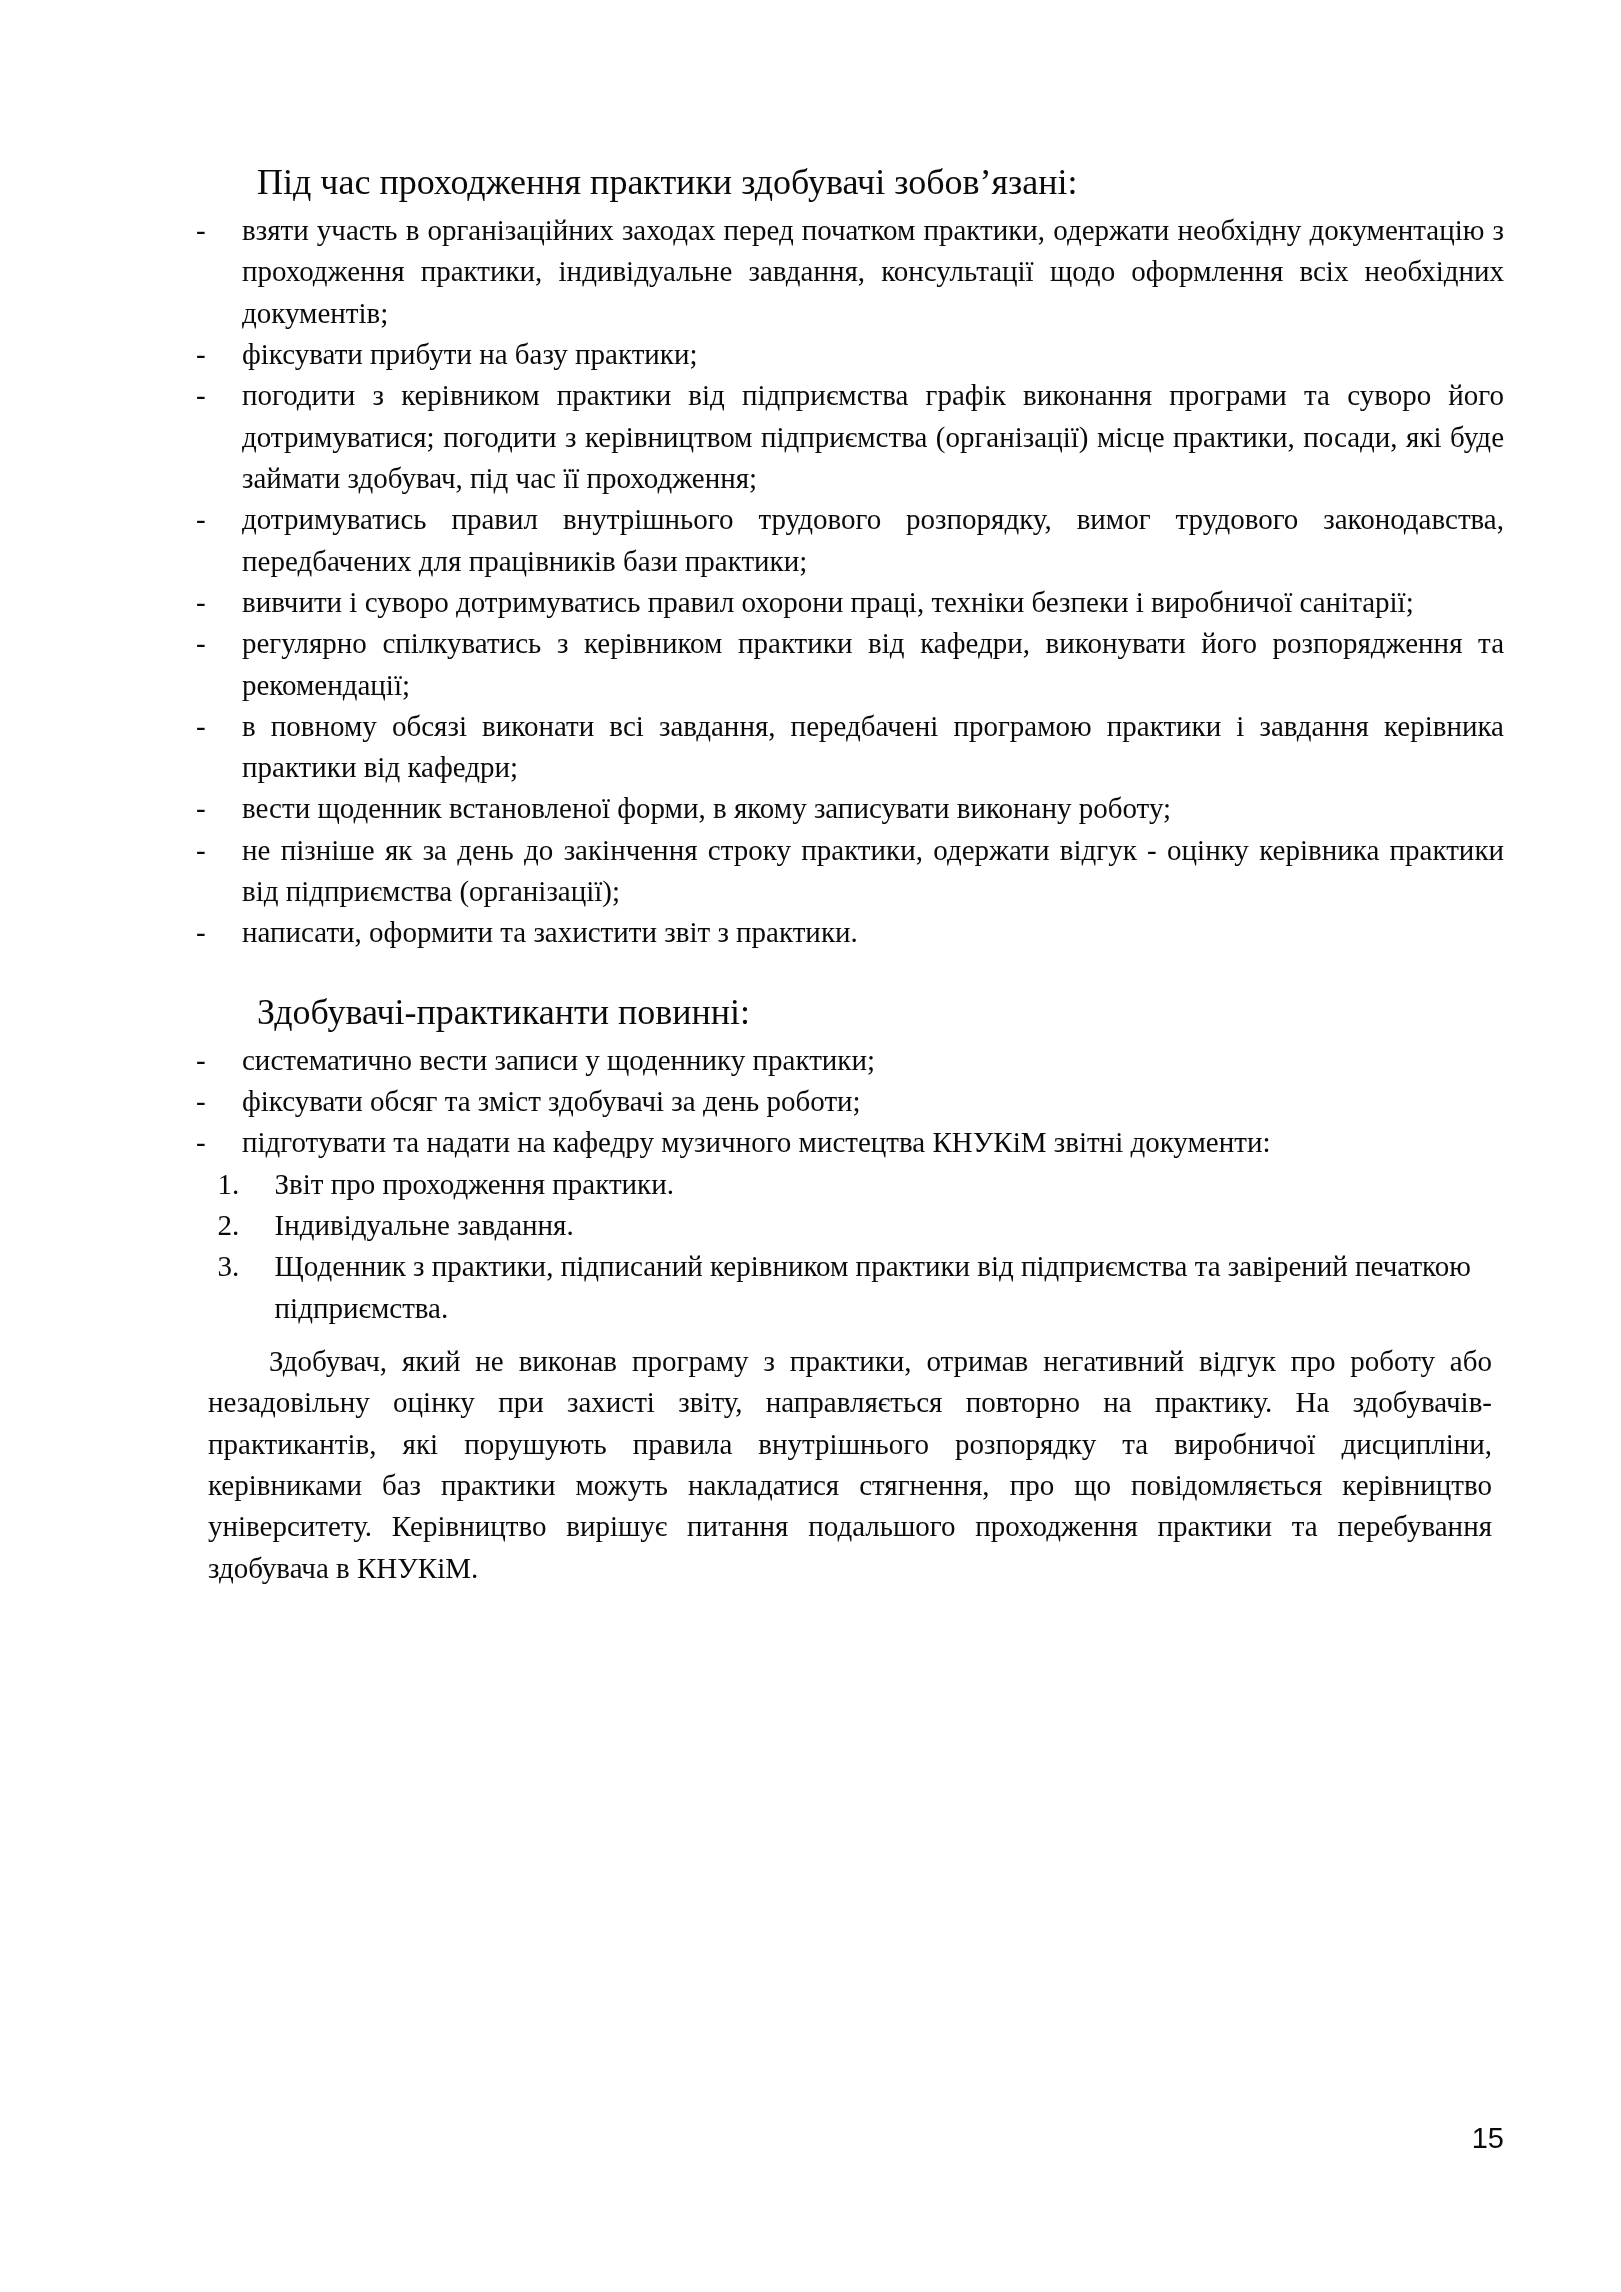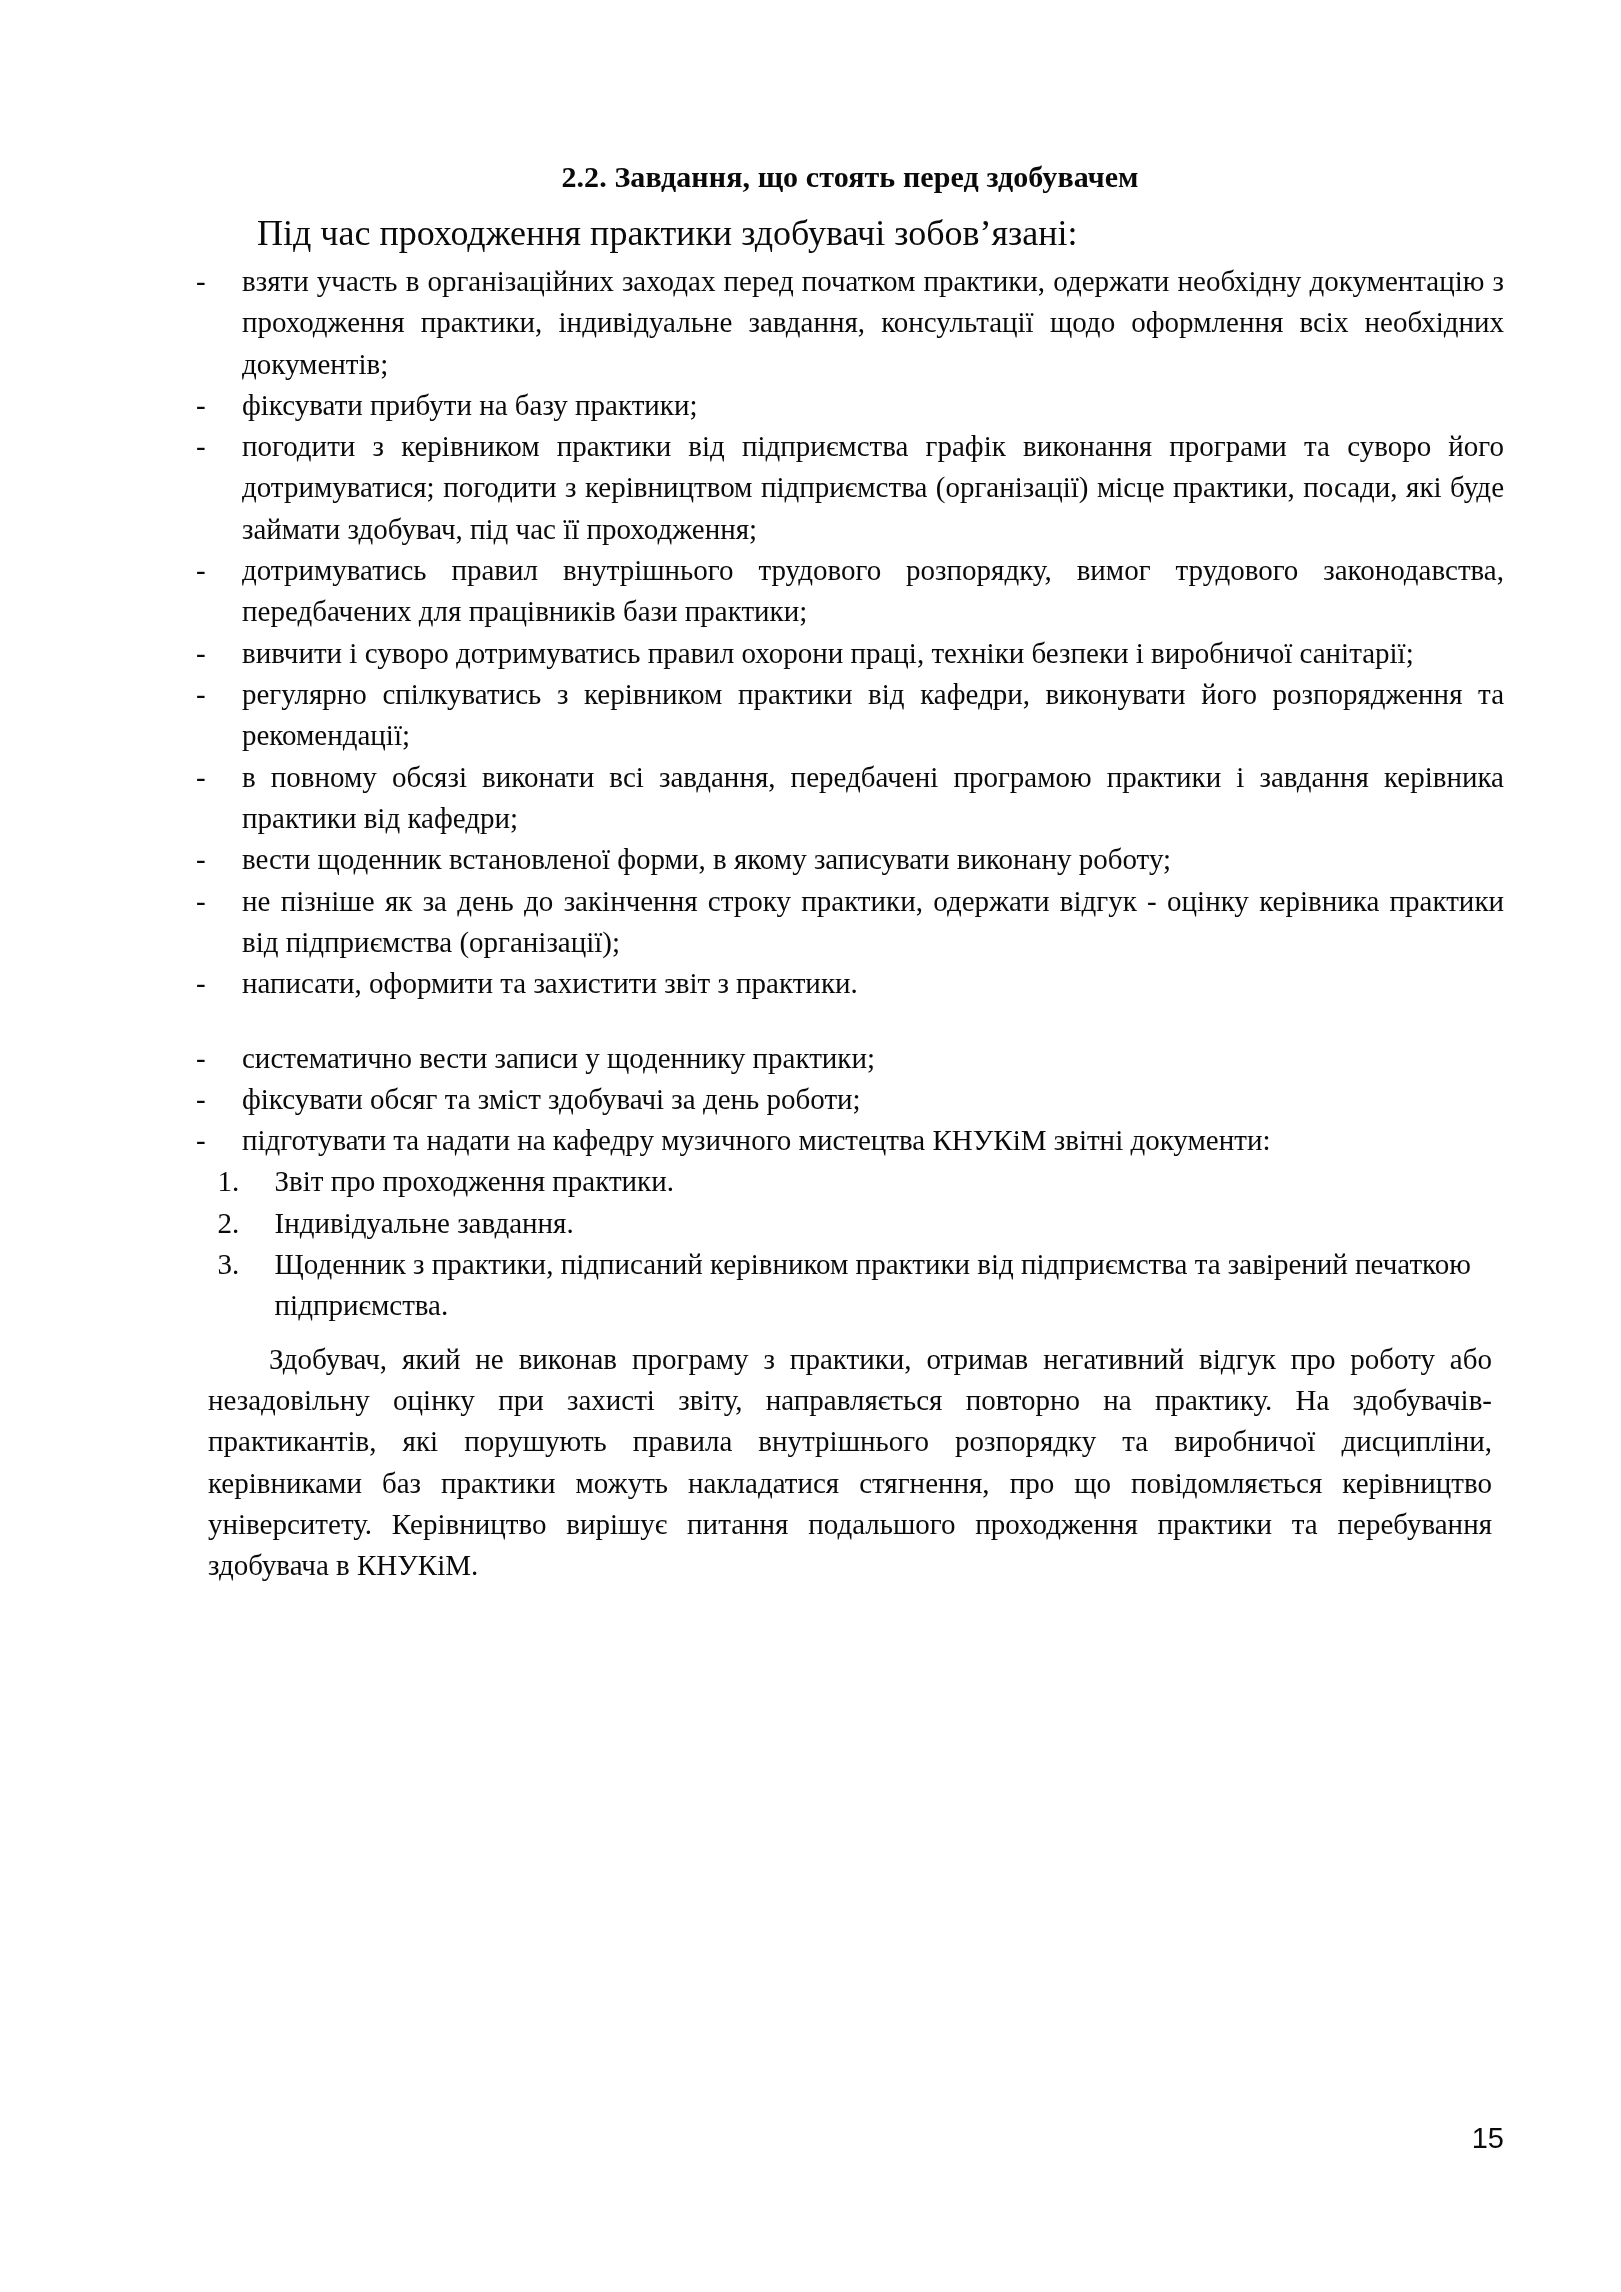--- a/index.html
+++ b/index.html
@@ -114,21 +114,20 @@
     font-family: Liberation Sans, sans-serif;
   }
 </style>
 </head>
 <body>
 
 <div class="page">
 
   <div class="content">
 
-    <h2 class="section-heading">2.2. Завдання, що стоять перед здобувачем</h2>
 
     <p class="lead">Під час проходження практики здобувачі зобов’язані:</p>
 
     <ul class="dash-list">
       <li>
         <span class="dash">-</span>
         <span class="txt">взяти участь в організаційних заходах перед початком практики, одержати необхідну документацію з проходження практики, індивідуальне завдання, консультації щодо оформлення всіх необхідних документів;</span>
       </li>
       <li>
         <span class="dash">-</span>
@@ -164,20 +163,21 @@
       </li>
       <li>
         <span class="dash">-</span>
         <span class="txt">написати, оформити та захистити звіт з практики.</span>
       </li>
     </ul>
 
     <div class="gap-before-heading"></div>
 
 
+    <p class="lead">Здобувачі-практиканти повинні:</p>
 
     <ul class="dash-list">
       <li>
         <span class="dash">-</span>
         <span class="txt">систематично вести записи у щоденнику практики;</span>
       </li>
       <li>
         <span class="dash">-</span>
         <span class="txt">фіксувати обсяг та зміст здобувачі за день роботи;</span>
       </li>

